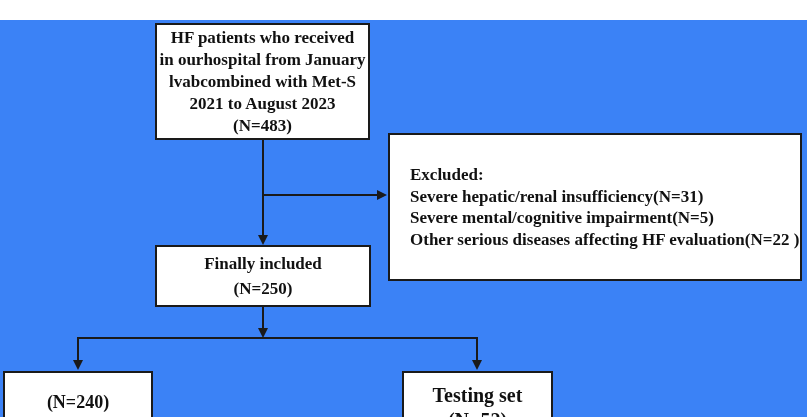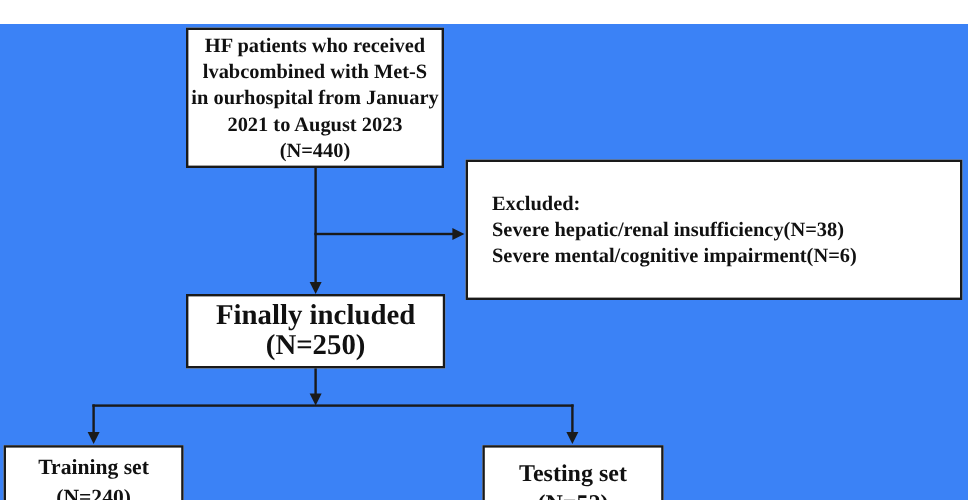--- a/index.html
+++ b/index.html
@@ -25,22 +25,22 @@
     align-items: center;
     text-align: center;
   }
   .node .txt { white-space: nowrap; }
   .node.left-align {
     align-items: flex-start;
     text-align: left;
     padding: 2px 4px 2px 6px;
   }
   #box-enrollment { left: 155px; top: 3px;   width: 215px; height: 117px; font-size: 17px; line-height: 22px; }
-  #box-excluded   { left: 388px; top: 113px; width: 414px; height: 117px; font-size: 17px; line-height: 21.5px; padding-left: 20px; }
-  #box-included   { left: 155px; top: 225px; width: 216px; height: 62px;  font-size: 24px; line-height: 25px; }
+  #box-excluded   { left: 388px; top: 113px; width: 414px; height: 148px; font-size: 17px; line-height: 21.5px; padding-left: 20px; }
+  #box-included   { left: 155px; top: 225px; width: 216px; height: 62px;  font-size: 17px; line-height: 25px; }
   #box-training   { left: 3px;   top: 351px; width: 150px; height: 62px;  font-size: 18px; line-height: 25px; }
   #box-testing    { left: 402px; top: 351px; width: 151px; height: 74px;  font-size: 20px; line-height: 25px; }
 
   .cline { position: absolute; background: #1a1a1a; }
   #conn-v-top       { left: 262px; top: 120px; width: 2px;   height: 96px; }
   #conn-h-excluded  { left: 262px; top: 174px; width: 116px; height: 2px; }
   #conn-v-included  { left: 262px; top: 287px; width: 2px;   height: 22px; }
   #conn-h-split     { left: 77px;  top: 317px; width: 401px; height: 2px; }
   #conn-v-training  { left: 77px;  top: 317px; width: 2px;   height: 24px; }
   #conn-v-testing   { left: 476px; top: 317px; width: 2px;   height: 24px; }
@@ -63,39 +63,39 @@
   #arr-training { left: 73px;  top: 340px; }
   #arr-testing  { left: 472px; top: 340px; }
 </style>
 </head>
 <body>
 
 <div class="canvas">
 
   <div class="node" id="box-enrollment">
     <div class="txt">HF patients who received</div>
+    <div class="txt">in ourhospital from January</div>
     <div class="txt">lvabcombined with Met-S</div>
-    <div class="txt">in ourhospital from January</div>
     <div class="txt">2021 to August 2023</div>
-    <div class="txt">(N=440)</div>
+    <div class="txt">(N=483)</div>
   </div>
 
   <div class="node left-align" id="box-excluded">
     <div class="txt">Excluded:</div>
-    <div class="txt">Severe hepatic/renal insufficiency(N=38)</div>
-    <div class="txt">Severe mental/cognitive impairment(N=6)</div>
+    <div class="txt">Severe hepatic/renal insufficiency(N=31)</div>
+    <div class="txt">Severe mental/cognitive impairment(N=5)</div>
+    <div class="txt">Other serious diseases affecting HF evaluation(N=22 )</div>
   </div>
 
   <div class="node" id="box-included">
     <div class="txt">Finally included</div>
     <div class="txt">(N=250)</div>
   </div>
 
   <div class="node" id="box-training">
-    <div class="txt">Training set</div>
     <div class="txt">(N=240)</div>
   </div>
 
   <div class="node" id="box-testing">
     <div class="txt">Testing set</div>
     <div class="txt">(N=52)</div>
   </div>
 
   <div class="cline" id="conn-v-top"></div>
   <div class="cline" id="conn-h-excluded"></div>

